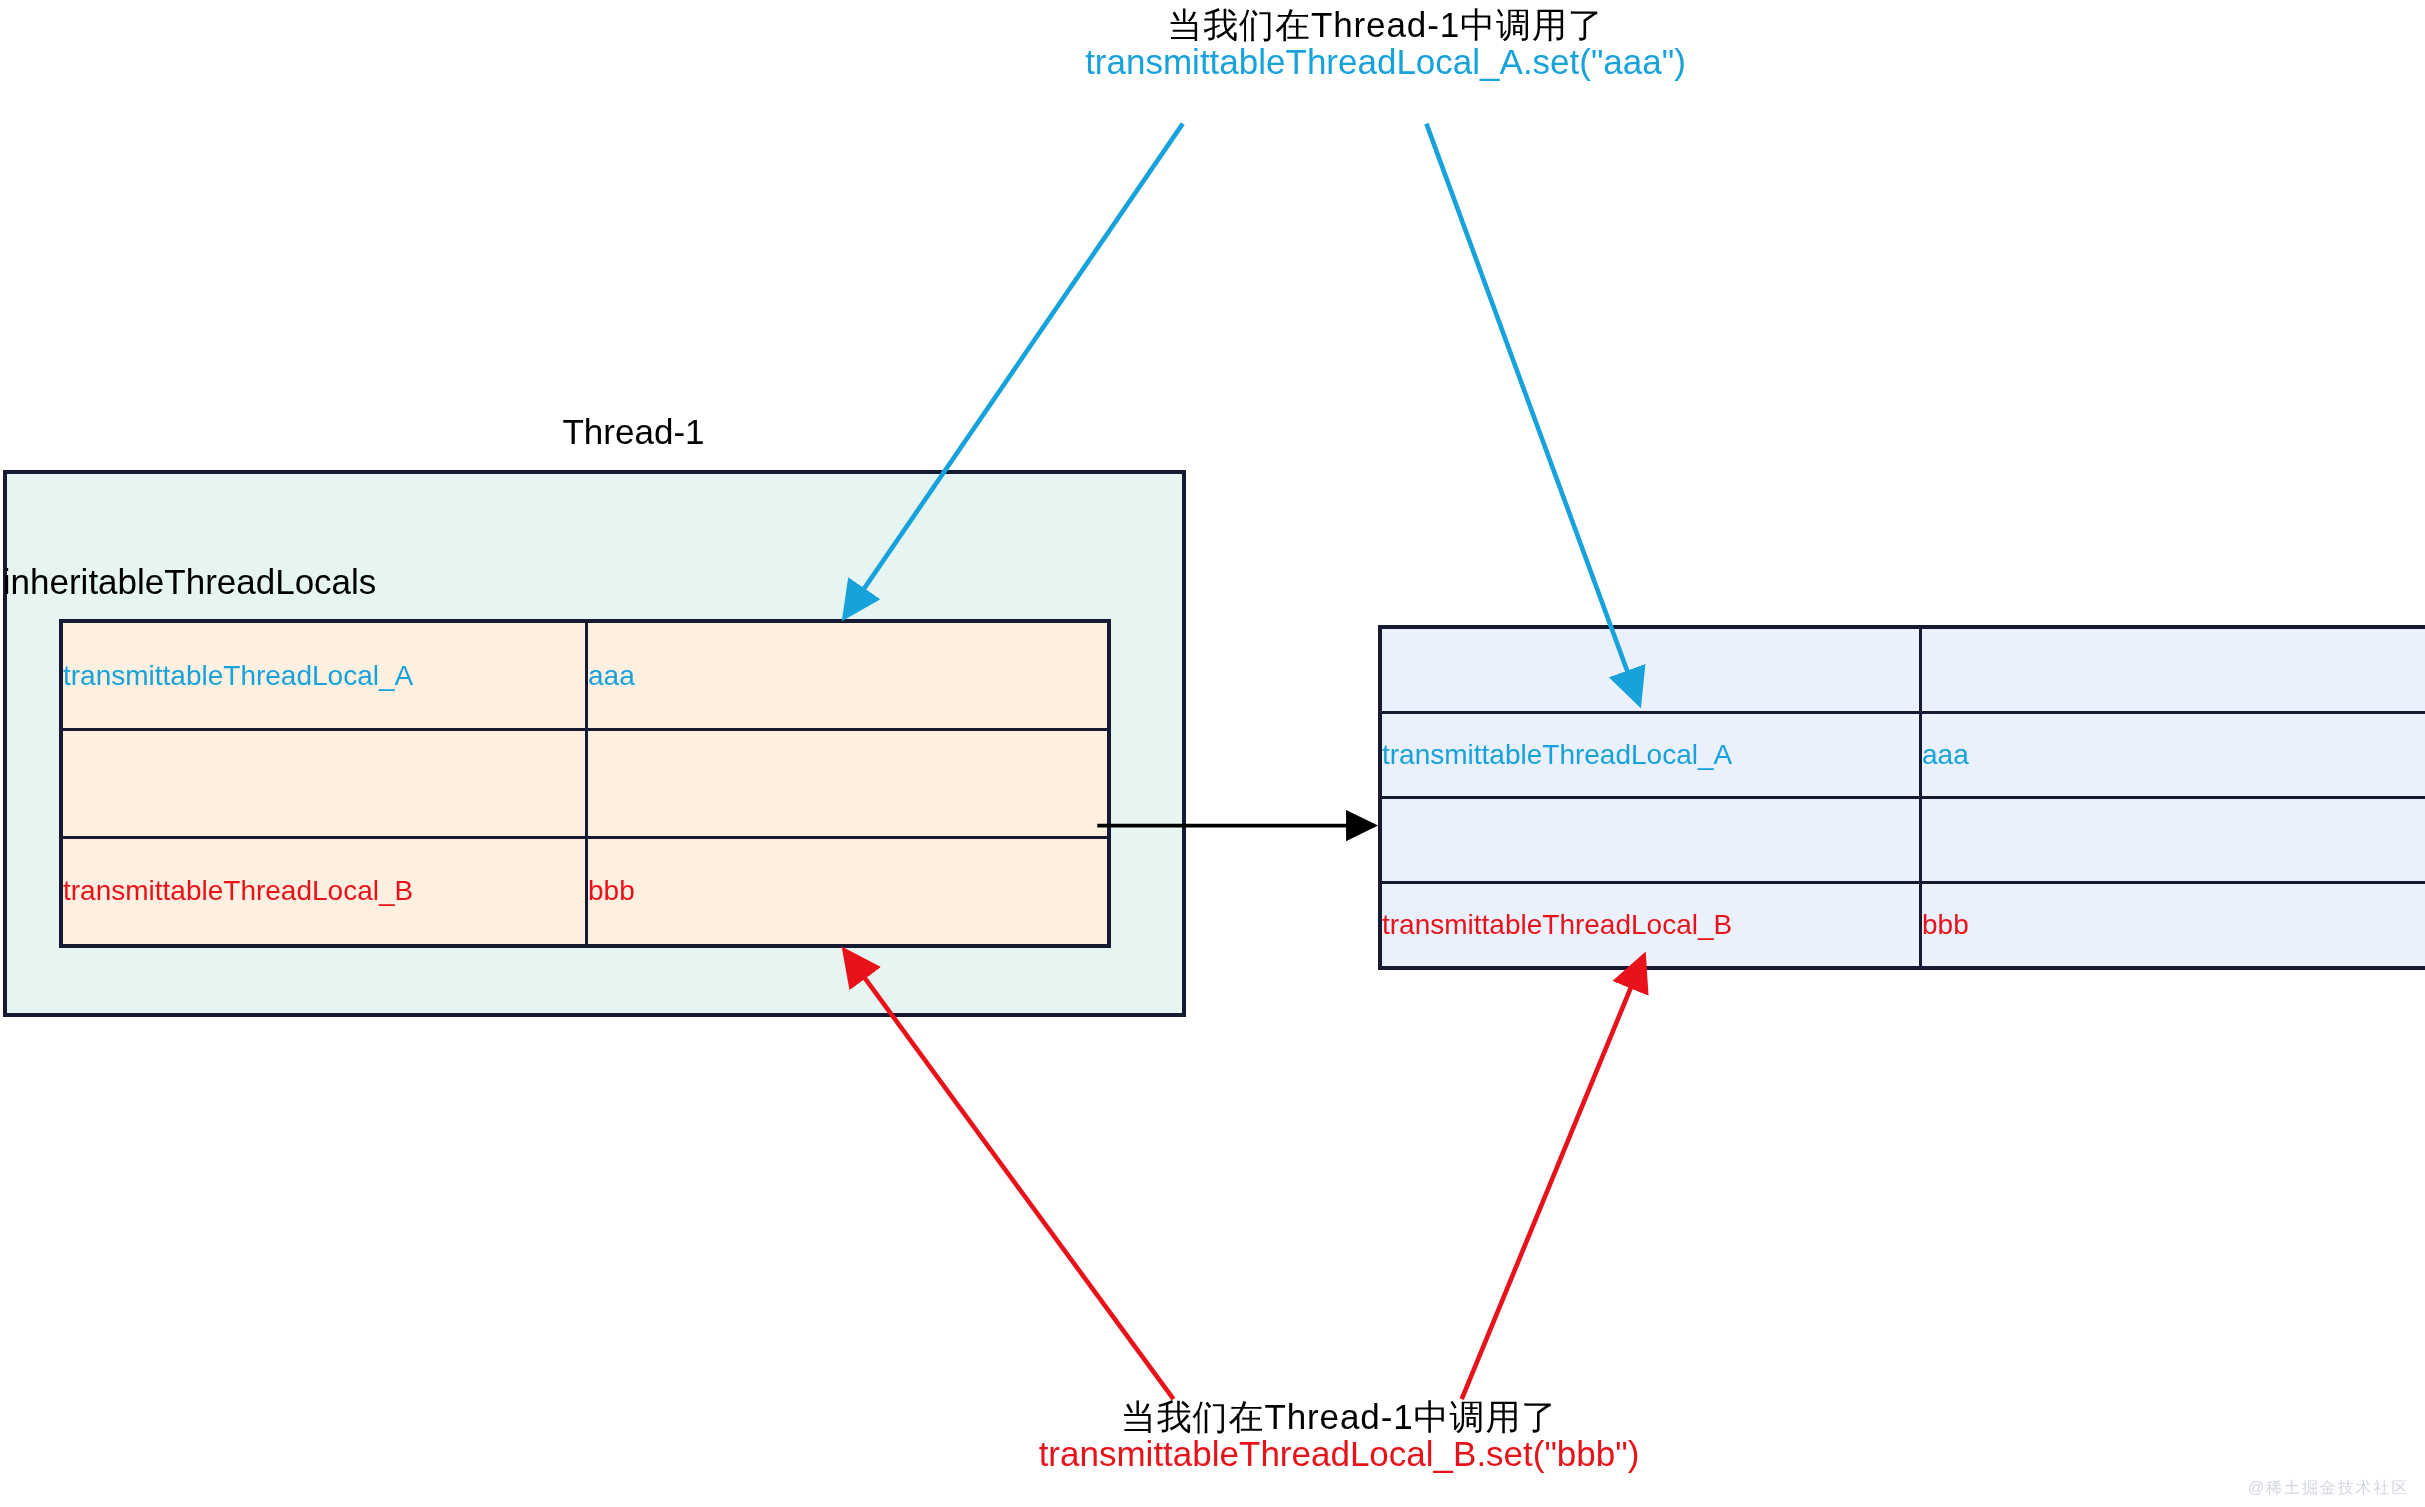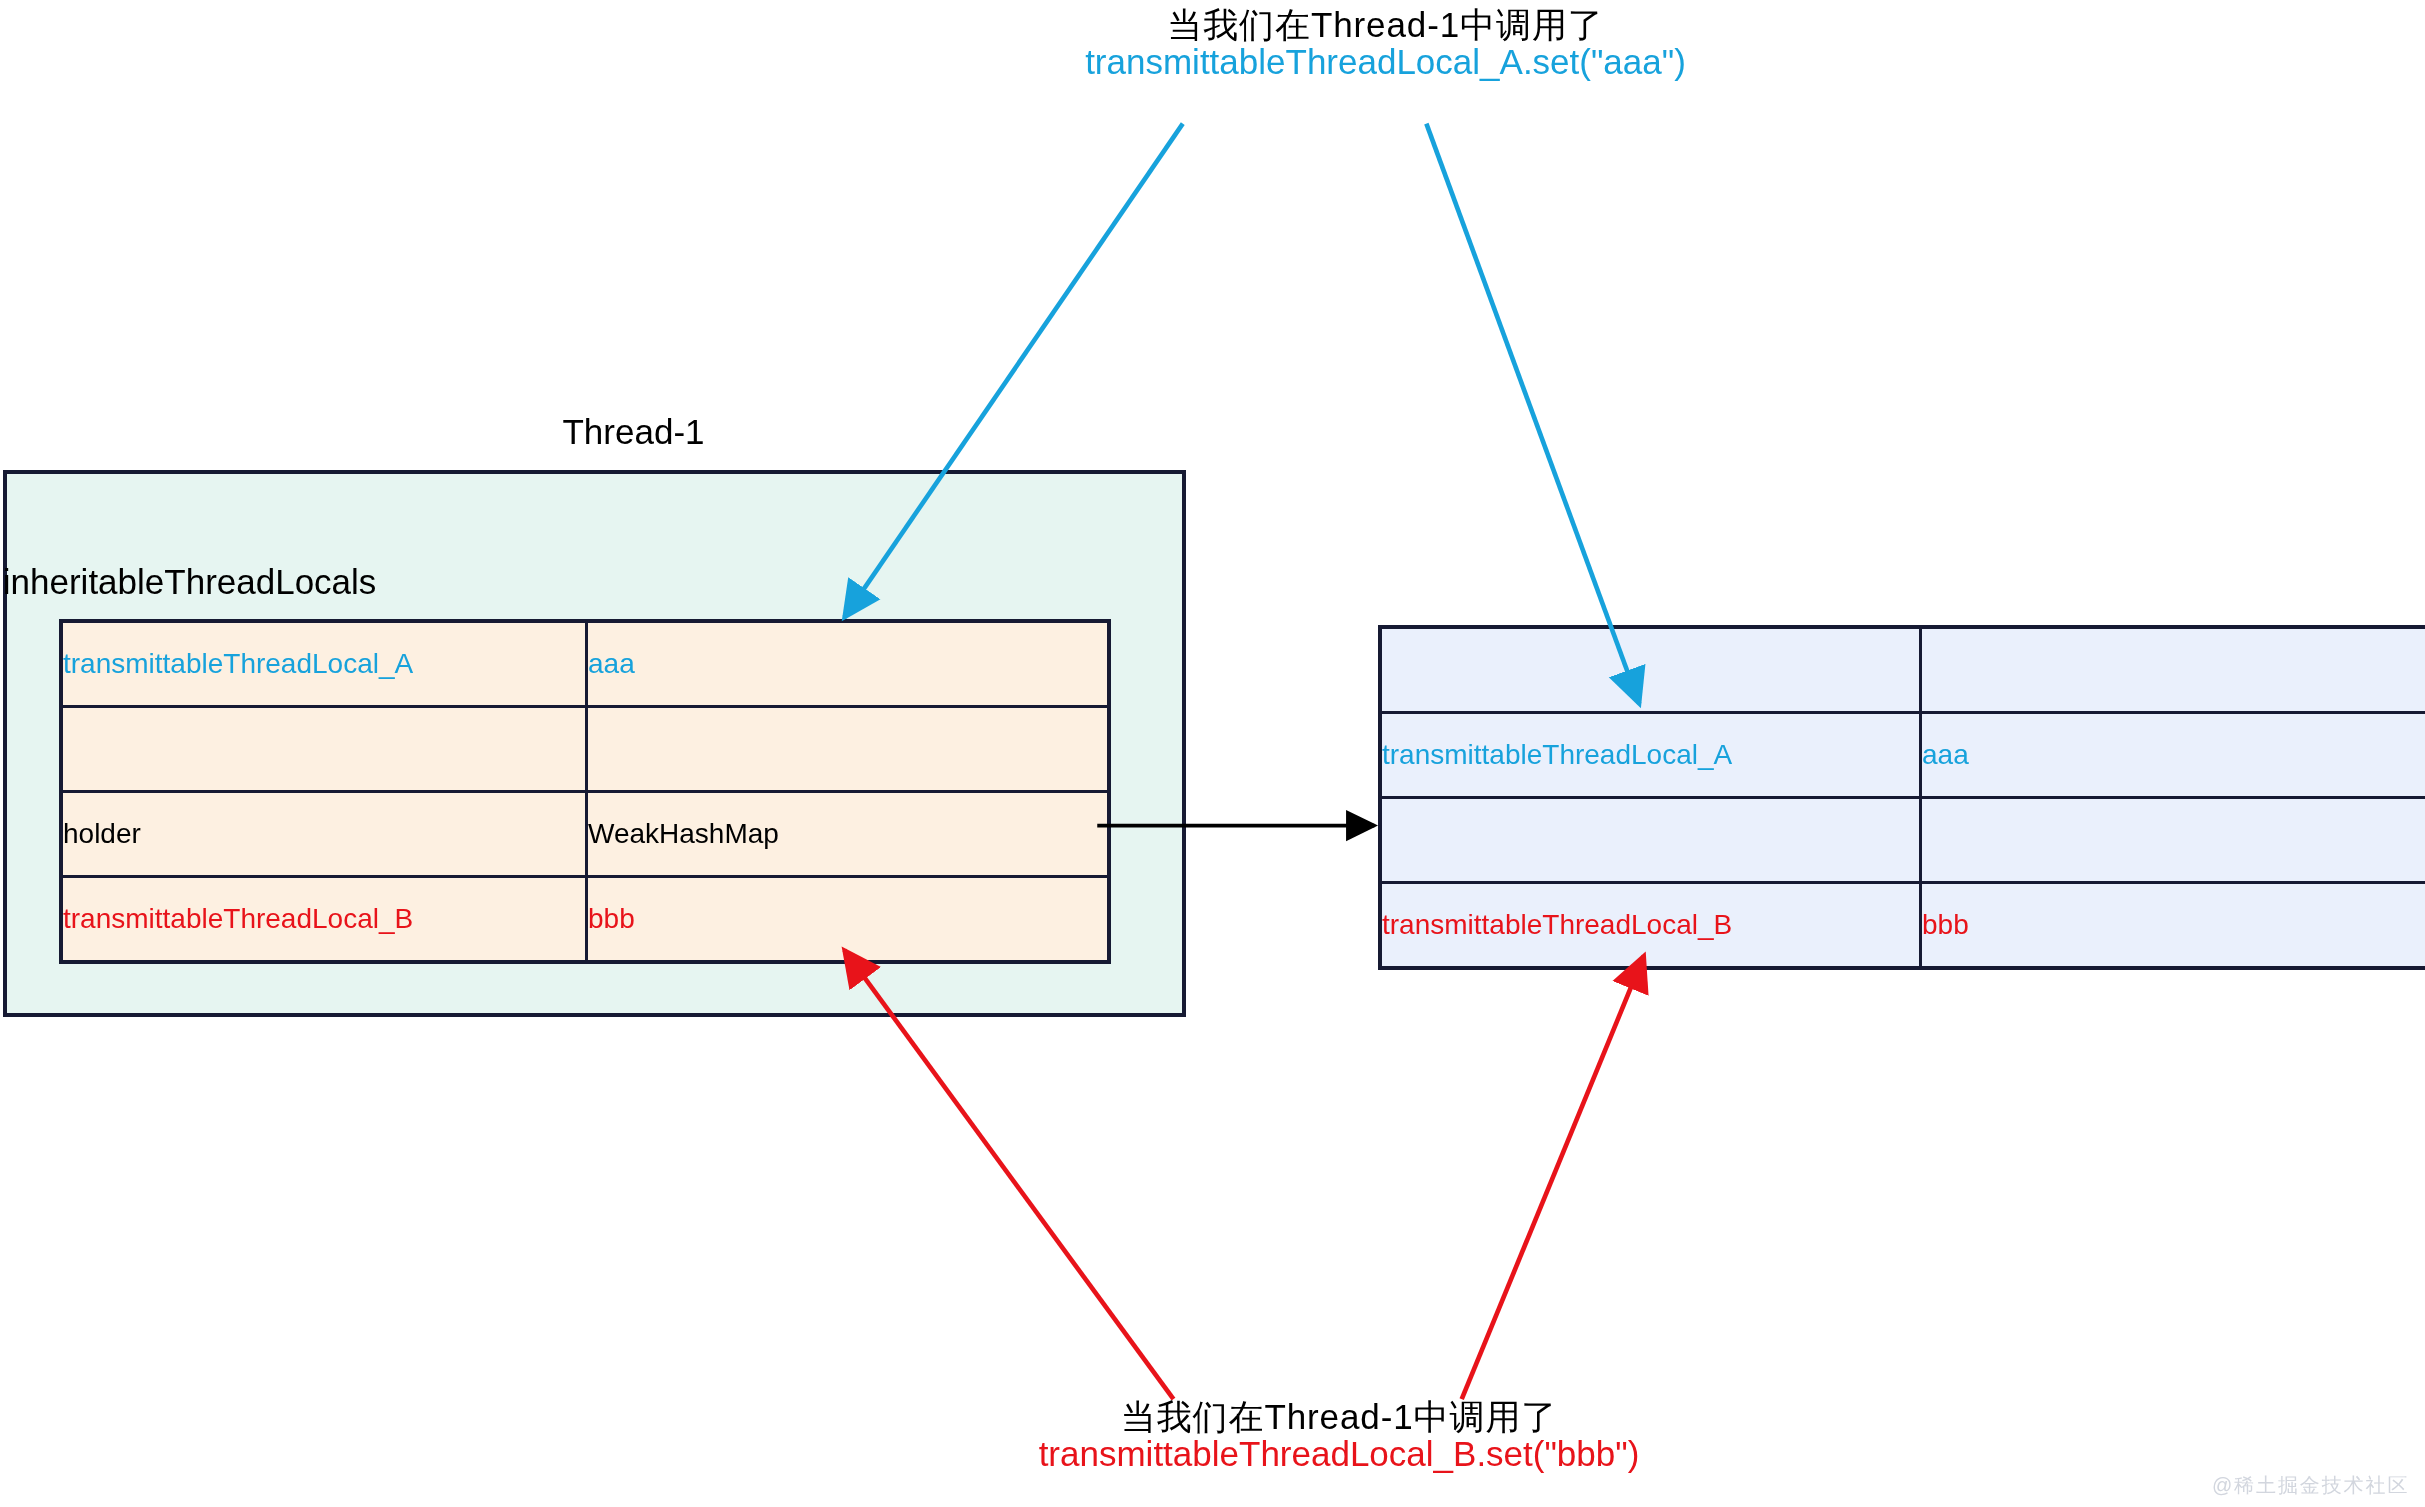--- a/index.html
+++ b/index.html
@@ -116,21 +116,21 @@
 
   .t-blue  { color: #17a2dc; }
   .t-red   { color: #e8131a; }
   .t-black { color: #000000; }
 
   
   #watermark {
     position: absolute;
     right: 16.7px;
     bottom: 9.3px;
-    font-size: 20px;
+    font-size: 16px;
     color: #d2d6de;
     letter-spacing: 1.9px;
     white-space: nowrap;
   }
 </style>
 </head>
 <body>
 
 <div id="canvas">
 
@@ -147,24 +147,20 @@
 
   <table class="tbl" id="left-table">
     <tbody>
       <tr>
         <td class="c-key t-blue">transmittableThreadLocal_A</td>
         <td class="c-val t-blue">aaa</td>
       </tr>
       <tr>
         <td class="c-key t-black"></td>
         <td class="c-val t-black"></td>
-      </tr>
-      <tr>
-        <td class="c-key t-black">holder</td>
-        <td class="c-val t-black">WeakHashMap</td>
       </tr>
       <tr>
         <td class="c-key t-red">transmittableThreadLocal_B</td>
         <td class="c-val t-red">bbb</td>
       </tr>
     </tbody>
   </table>
 
   <table class="tbl" id="right-table">
     <tbody>

